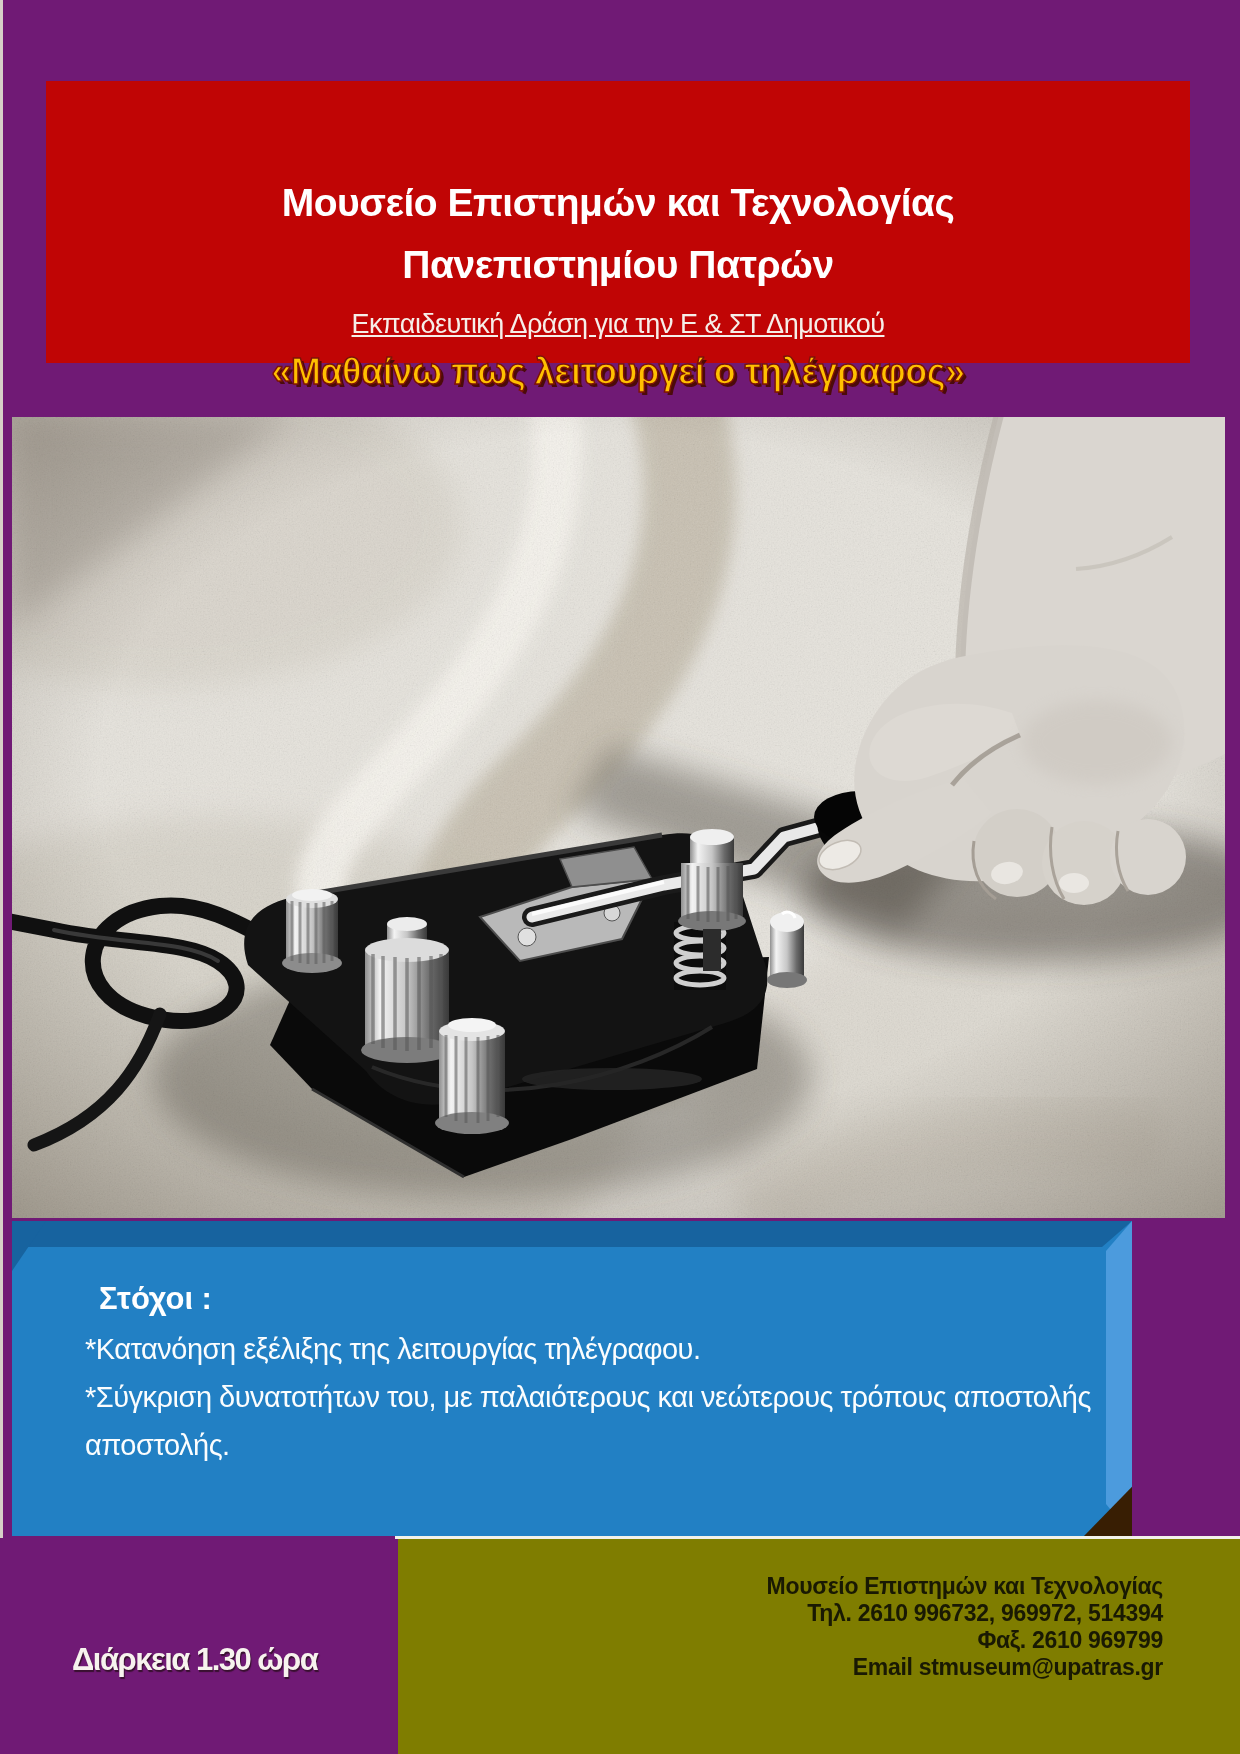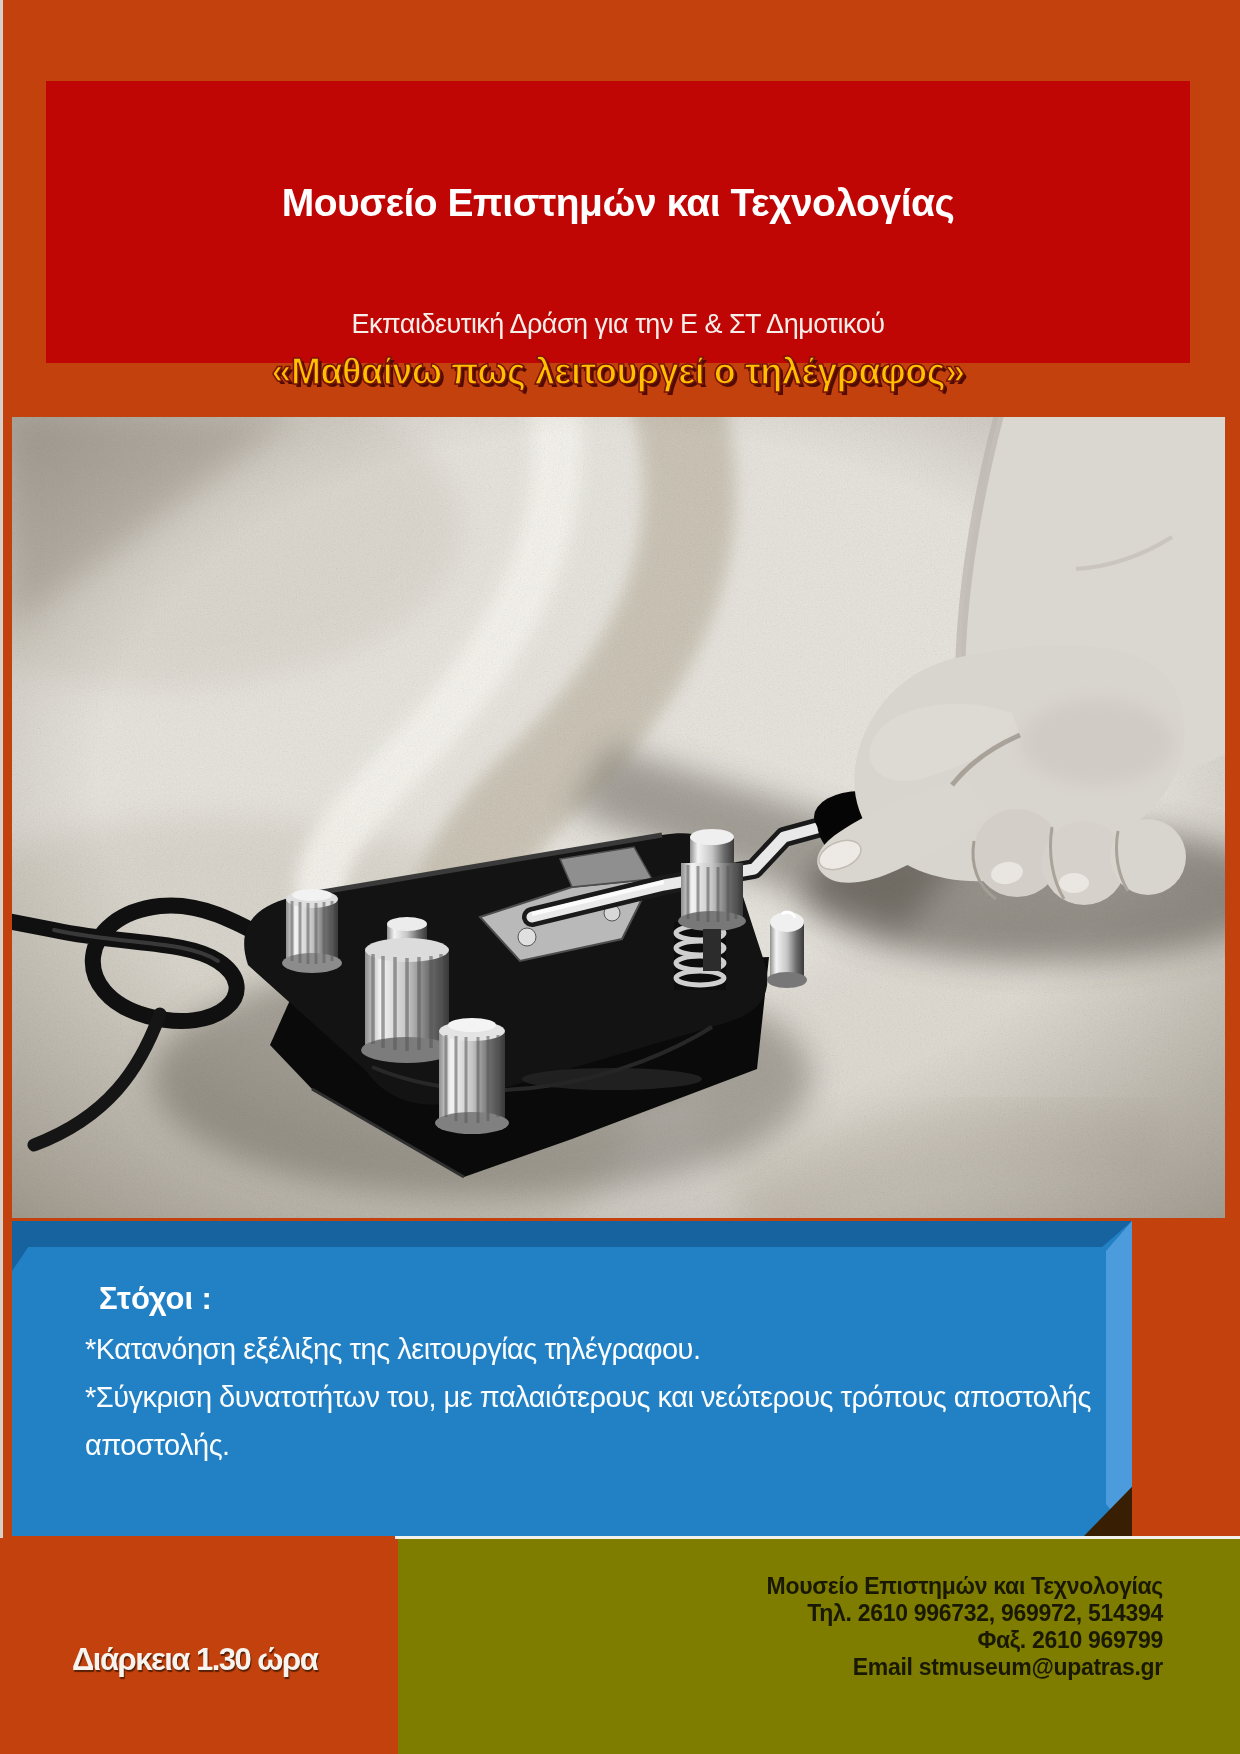--- a/index.html
+++ b/index.html
@@ -1,35 +1,35 @@
 <!DOCTYPE html>
 <html><head>
 <meta charset="utf-8">
 <style>
   html,body{margin:0;padding:0;background:#222;}
   .page{
     position:relative; width:1240px; height:1754px; margin:0 auto;
-    background:#c2410c; overflow:hidden;
+    background:#701a75; overflow:hidden;
     font-family:"Liberation Sans", sans-serif;
   }
   .edge-strip{
     position:absolute; left:0; top:0; width:3px; height:1538px;
     background:#d6d0c8;
   }
   
   .banner{
     position:absolute; left:46px; top:81px; width:1144px; height:282px;
     background:#c00505;
   }
   .banner .t1{position:absolute; left:0; right:0; top:100px; text-align:center;
     color:#ffffff; font-size:39px; font-weight:bold; letter-spacing:-0.5px;}
   .banner .t2{position:absolute; left:0; right:0; top:162px; text-align:center;
     color:#ffffff; font-size:39px; font-weight:bold; letter-spacing:-0.5px;}
   .banner .sub{position:absolute; left:0; right:0; top:228px; text-align:center;
-    color:#f6efe9; font-size:27px; font-weight:normal; letter-spacing:-0.5px;}
+    color:#f6efe9; font-size:27px; font-weight:normal; letter-spacing:-0.5px;text-decoration:underline;}
   .banner .headline{
     position:absolute; left:0; right:0; top:270px; text-align:center;
     color:#ffc000; font-size:36px; font-weight:bold; letter-spacing:-0.5px;
     -webkit-text-stroke:1.5px #7c1208;
     text-shadow:3px 3px 0 rgba(74,10,4,0.95), 1px 1px 0 #8a3404;
   }
   
   .photo{
     position:absolute; left:12px; top:417px; width:1213px; height:801px;
     background:#e6e3dc;
@@ -88,20 +88,21 @@
   }
 </style>
 </head>
 <body>
 
 <div class="page">
   <div class="edge-strip"></div>
 
   <div class="banner">
     <div class="t1">Μουσείο Επιστημών και Τεχνολογίας</div>
+    <div class="t2">Πανεπιστημίου Πατρών</div>
     <div class="sub">Εκπαιδευτική Δράση για την Ε &amp; ΣΤ Δημοτικού</div>
     <div class="headline">«Μαθαίνω πως λειτουργεί ο τηλέγραφος»</div>
   </div>
 
   <div class="photo">
     <svg viewBox="0 0 1213 801" width="1213" height="801" preserveAspectRatio="none">
       <defs>
         <linearGradient id="chrome" x1="0" y1="0" x2="1" y2="0">
           <stop offset="0" stop-color="#8f8f8f"></stop>
             <stop offset="0.18" stop-color="#f3f3f3"></stop>

